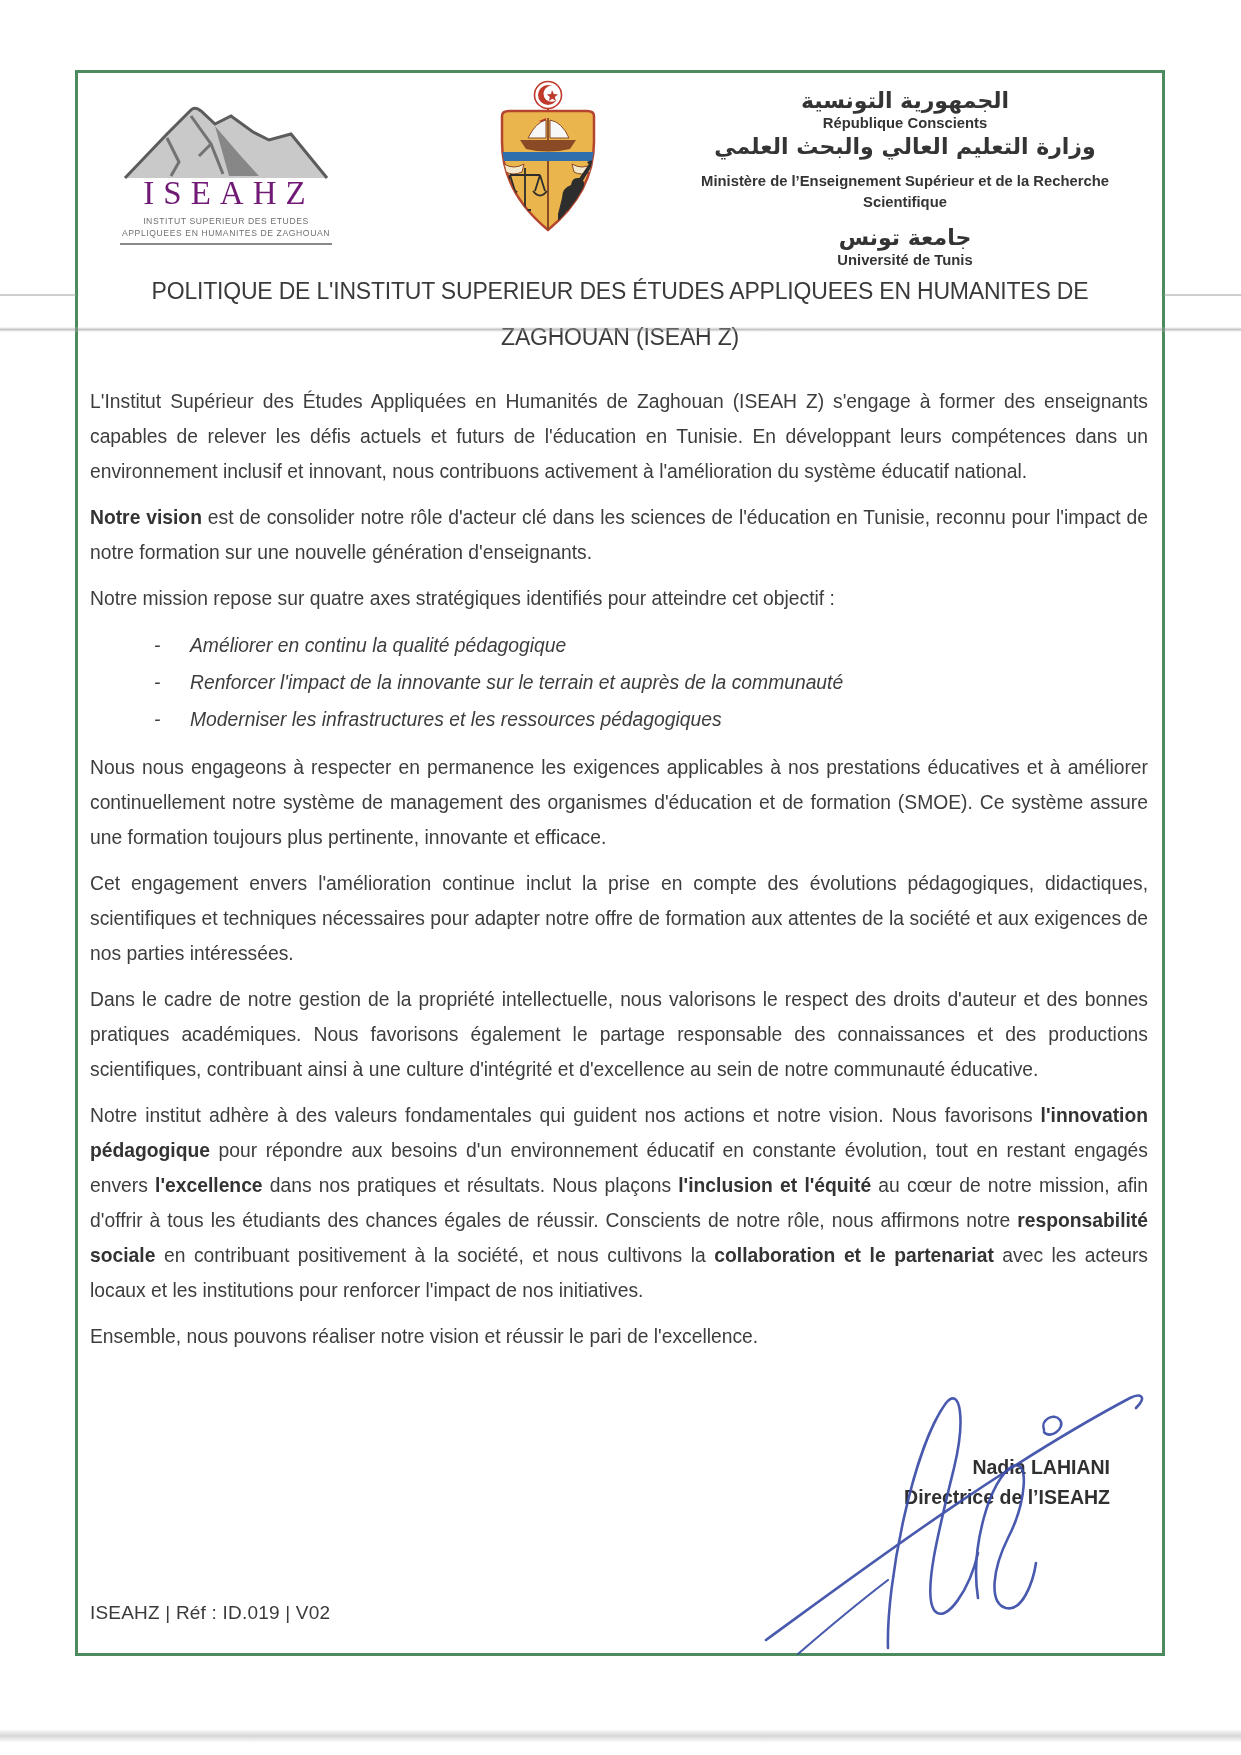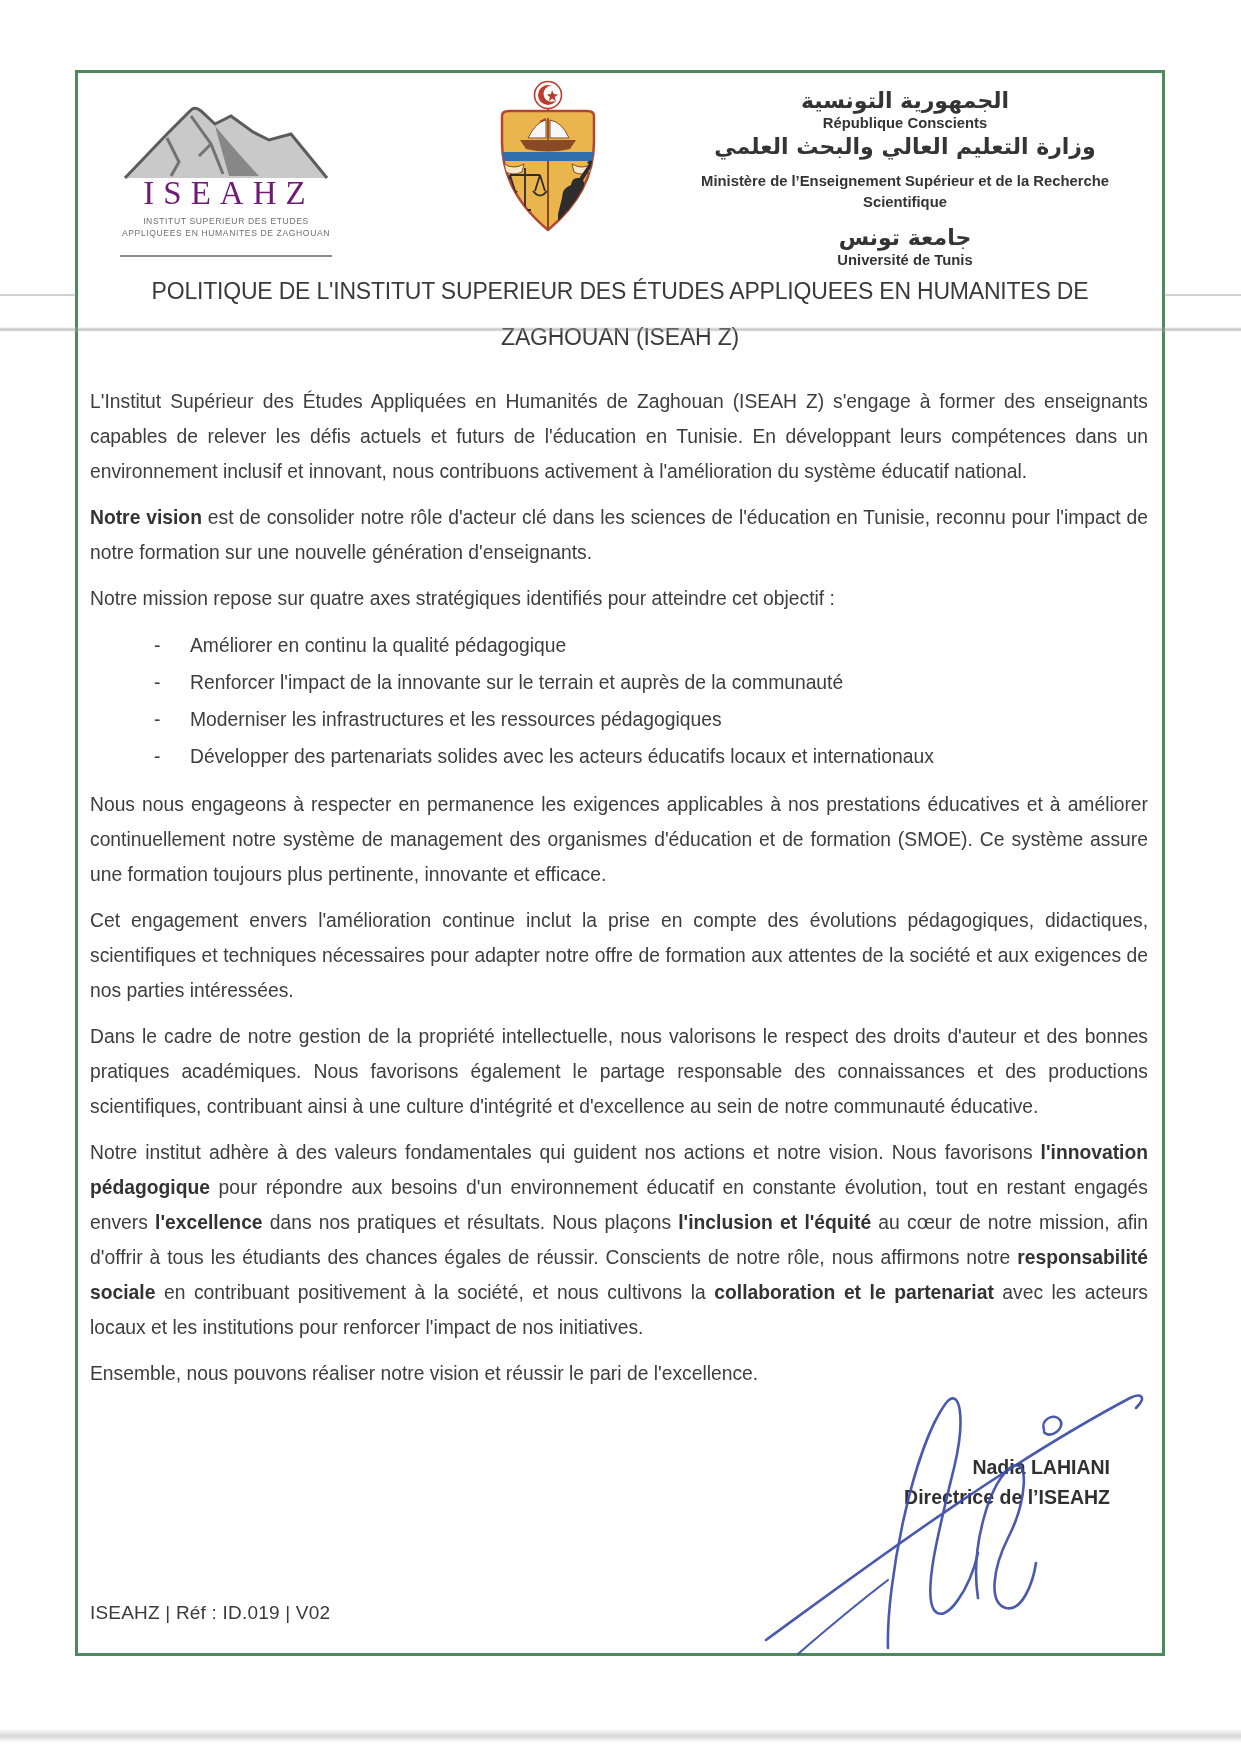--- a/index.html
+++ b/index.html
@@ -26,21 +26,21 @@
   .logo-block{
     position:absolute;left:108px;top:96px;width:236px;text-align:center;
   }
   .logo-block svg{display:block;margin:0 auto;}
   .logo-acronym{
     font-family:"Liberation Serif","DejaVu Serif",serif;
     font-size:33px;letter-spacing:9px;color:#701a75;line-height:1.05;
     margin-top:-6px;padding-left:6px;
   }
   .logo-sub{
-    display:inline-block;border-bottom:2px solid #8a8a8a;padding:2px 2px 16px 2px;margin-top:2px;
+    display:inline-block;border-bottom:2px solid #8a8a8a;padding:2px 2px 4px 2px;margin-top:2px;
   }
   .logo-sub div{
     font-size:8.6px;letter-spacing:.6px;color:#6f6f6f;line-height:12px;white-space:nowrap;
   }
   .emblem{position:absolute;left:492px;top:80px;}
   .header-right{
     position:absolute;left:655px;top:88px;width:500px;text-align:center;
     font-weight:bold;color:#343434;
   }
   .header-right .ar{font-size:22px;line-height:25px;font-family:"DejaVu Sans",sans-serif;}
@@ -65,21 +65,21 @@
     background:linear-gradient(to bottom,rgba(200,200,200,.15),rgba(175,175,175,.5),rgba(230,230,230,.15));
   }
   
   .content{
     position:absolute;left:90px;top:384px;width:1058px;
     font-size:19.3px;line-height:35px;text-align:justify;color:var(--ink);
   }
   .content p{margin-bottom:11px;}
   .content b{color:#333;}
   ul.axes{list-style:none;margin:2px 0 12px 0;}
-  ul.axes li{position:relative;padding-left:100px;line-height:37px;text-align:left;}
+  ul.axes li{position:relative;padding-left:100px;line-height:37px;text-align:left;font-style:italic;}
   ul.axes li::before{content:"-";position:absolute;left:64px;top:0;}
   
   .sig-block{
     position:absolute;left:700px;top:1452px;width:410px;text-align:right;
     font-weight:bold;font-size:19.5px;line-height:30px;color:#303030;z-index:2;
   }
   .sig-scribble{position:absolute;left:738px;top:1358px;z-index:3;}
   
   .footer-ref{
     position:absolute;left:90px;top:1602px;font-size:19px;color:#3a3a3a;letter-spacing:.2px;
@@ -173,21 +173,20 @@
   <div class="crease-bottom"></div>
 
   <div class="content">
     <p>L'Institut Supérieur des Études Appliquées en Humanités de Zaghouan (ISEAH Z) s'engage à former des enseignants capables de relever les défis actuels et futurs de l'éducation en Tunisie. En développant leurs compétences dans un environnement inclusif et innovant, nous contribuons activement à l'amélioration du système éducatif national.</p>
     <p><b>Notre vision</b><span> est de consolider notre rôle d'acteur clé dans les sciences de l'éducation en Tunisie, reconnu pour l'impact de notre formation sur une nouvelle génération d'enseignants.</span></p>
     <p>Notre mission repose sur quatre axes stratégiques identifiés pour atteindre cet objectif :</p>
     <ul class="axes">
       <li><span>Améliorer en continu la qualité pédagogique</span></li>
       <li><span>Renforcer l'impact de la innovante sur le terrain et auprès de la communauté</span></li>
       <li><span>Moderniser les infrastructures et les ressources pédagogiques</span></li>
-      <li><span>Développer des partenariats solides avec les acteurs éducatifs locaux et internationaux</span></li>
     </ul>
     <p>Nous nous engageons à respecter en permanence les exigences applicables à nos prestations éducatives et à améliorer continuellement notre système de management des organismes d'éducation et de formation (SMOE). Ce système assure une formation toujours plus pertinente, innovante et efficace.</p>
     <p>Cet engagement envers l'amélioration continue inclut la prise en compte des évolutions pédagogiques, didactiques, scientifiques et techniques nécessaires pour adapter notre offre de formation aux attentes de la société et aux exigences de nos parties intéressées.</p>
     <p>Dans le cadre de notre gestion de la propriété intellectuelle, nous valorisons le respect des droits d'auteur et des bonnes pratiques académiques. Nous favorisons également le partage responsable des connaissances et des productions scientifiques, contribuant ainsi à une culture d'intégrité et d'excellence au sein de notre communauté éducative.</p>
     <p><span>Notre institut adhère à des valeurs fondamentales qui guident nos actions et notre vision. Nous favorisons </span><b>l'innovation pédagogique</b><span> pour répondre aux besoins d'un environnement éducatif en constante évolution, tout en restant engagés envers </span><b>l'excellence</b><span> dans nos pratiques et résultats. Nous plaçons </span><b>l'inclusion et l'équité</b><span> au cœur de notre mission, afin d'offrir à tous les étudiants des chances égales de réussir. Conscients de notre rôle, nous affirmons notre </span><b>responsabilité sociale</b><span> en contribuant positivement à la société, et nous cultivons la </span><b>collaboration et le partenariat</b><span> avec les acteurs locaux et les institutions pour renforcer l'impact de nos initiatives.</span></p>
     <p>Ensemble, nous pouvons réaliser notre vision et réussir le pari de l'excellence.</p>
   </div>
 
   <div class="sig-block">
     <div>Nadia LAHIANI</div>

